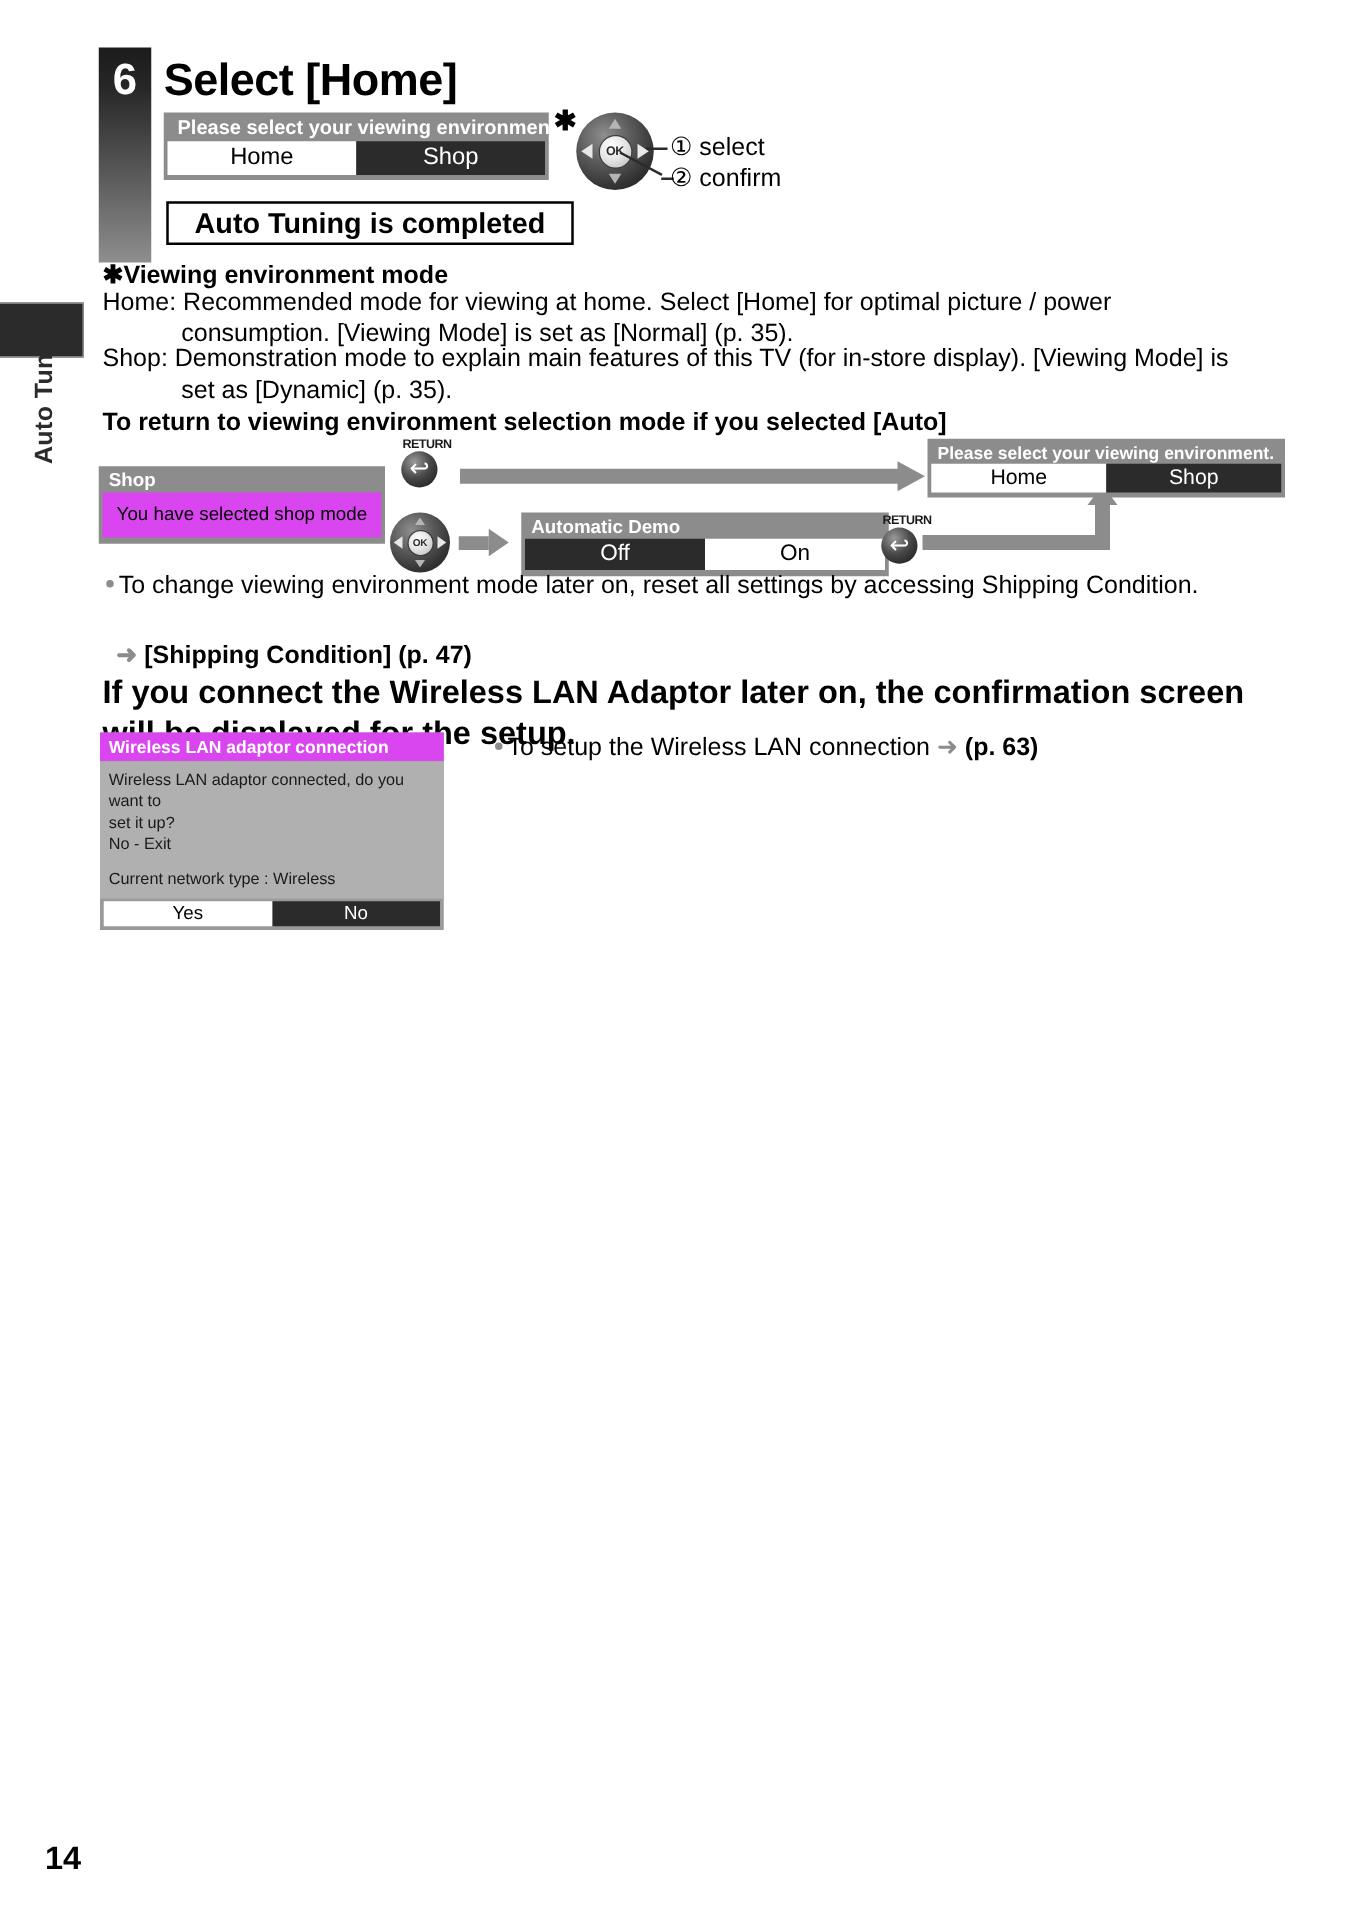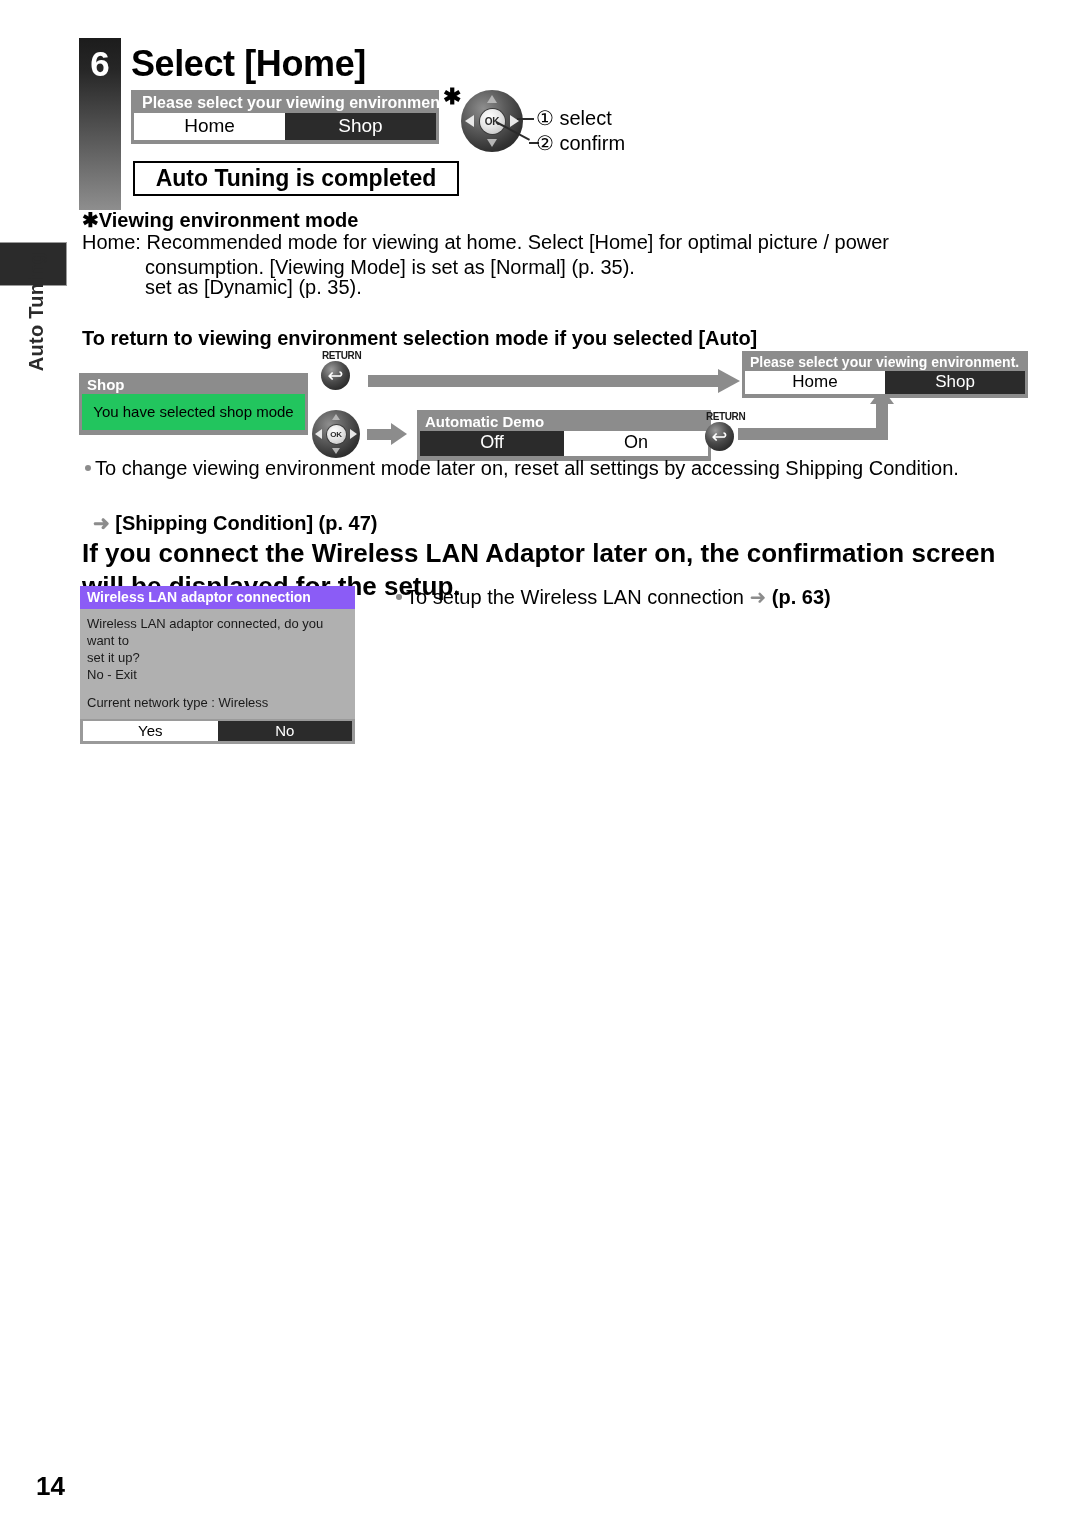--- a/index.html
+++ b/index.html
@@ -235,21 +235,21 @@
 
   
   #dlg-shop {
     left: 79px;
     top: 373px;
     width: 229px;
     padding: 2px 3px 5px 3px;
   }
   #dlg-shop .osd-title { font-size: 15px; padding-left: 5px; }
   #dlg-shop .shop-body {
-    background: #22c55e;
+    background: #d946ef;
     color: #000000;
     font-size: 15px;
     text-align: center;
     padding: 9px 0 10px 0;
   }
 
   .return-icon {
     position: absolute;
     width: 29px;
     height: 29px;
@@ -425,21 +425,21 @@
   #dlg-wlan {
     position: absolute;
     left: 80px;
     top: 586px;
     width: 275px;
     background: #9a9a9a;
     box-sizing: border-box;
     padding: 0 0 3px 0;
   }
   #dlg-wlan .wlan-title {
-    background: #8b5cf6;
+    background: #d946ef;
     color: #ffffff;
     font-size: 14px;
     font-weight: bold;
     padding: 3px 0 4px 7px;
   }
   #dlg-wlan .wlan-body {
     background: #b0b0b0;
     color: #1a1a1a;
     font-size: 13px;
     line-height: 1.32;
@@ -496,20 +496,21 @@
 <div class="callout-txt" id="txt-confirm">② confirm</div>
 
 <div id="box-completed">Auto Tuning is completed</div>
 
 <div class="sec-head" id="head-viewmode">✱Viewing environment mode</div>
 <div class="para" id="para-home">
   <span>Home: Recommended mode for viewing at home. Select [Home] for optimal picture / power</span>
   <span class="indent">consumption. [Viewing Mode] is set as [Normal] (p. 35).</span>
 </div>
 <div class="para" id="para-shop">
+  <span>Shop: Demonstration mode to explain main features of this TV (for in-store display). [Viewing Mode] is</span>
   <span class="indent">set as [Dynamic] (p. 35).</span>
 </div>
 
 <div class="sec-head" id="head-return">To return to viewing environment selection mode if you selected [Auto]</div>
 
 <div class="osd" id="dlg-shop">
   <div class="osd-title">Shop</div>
   <div class="shop-body">You have selected shop mode</div>
 </div>
 

